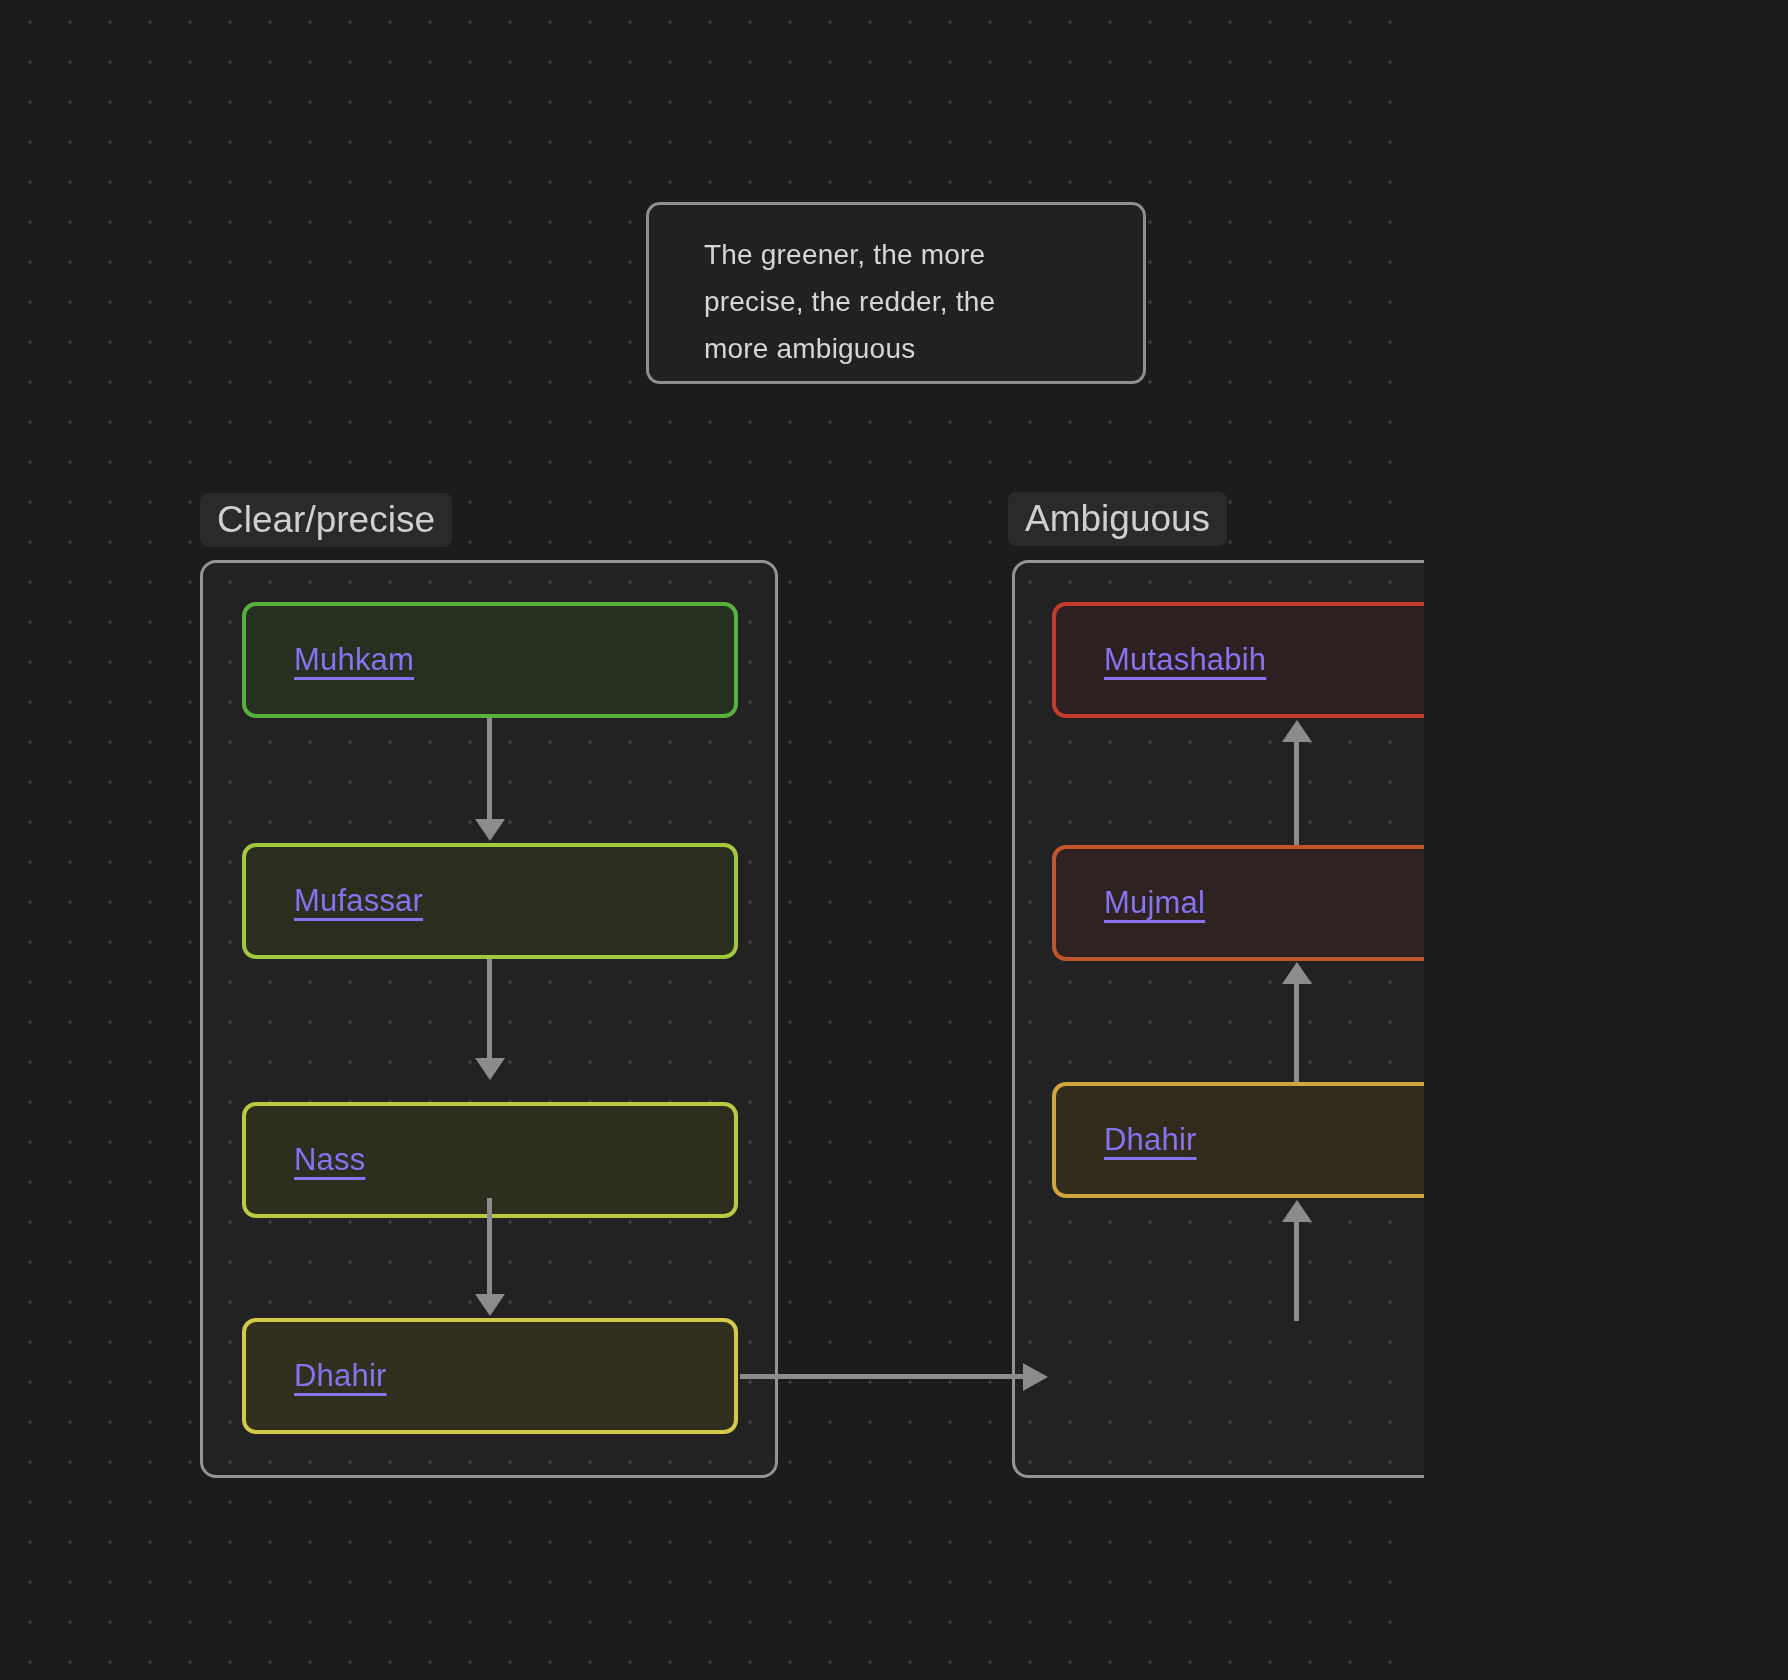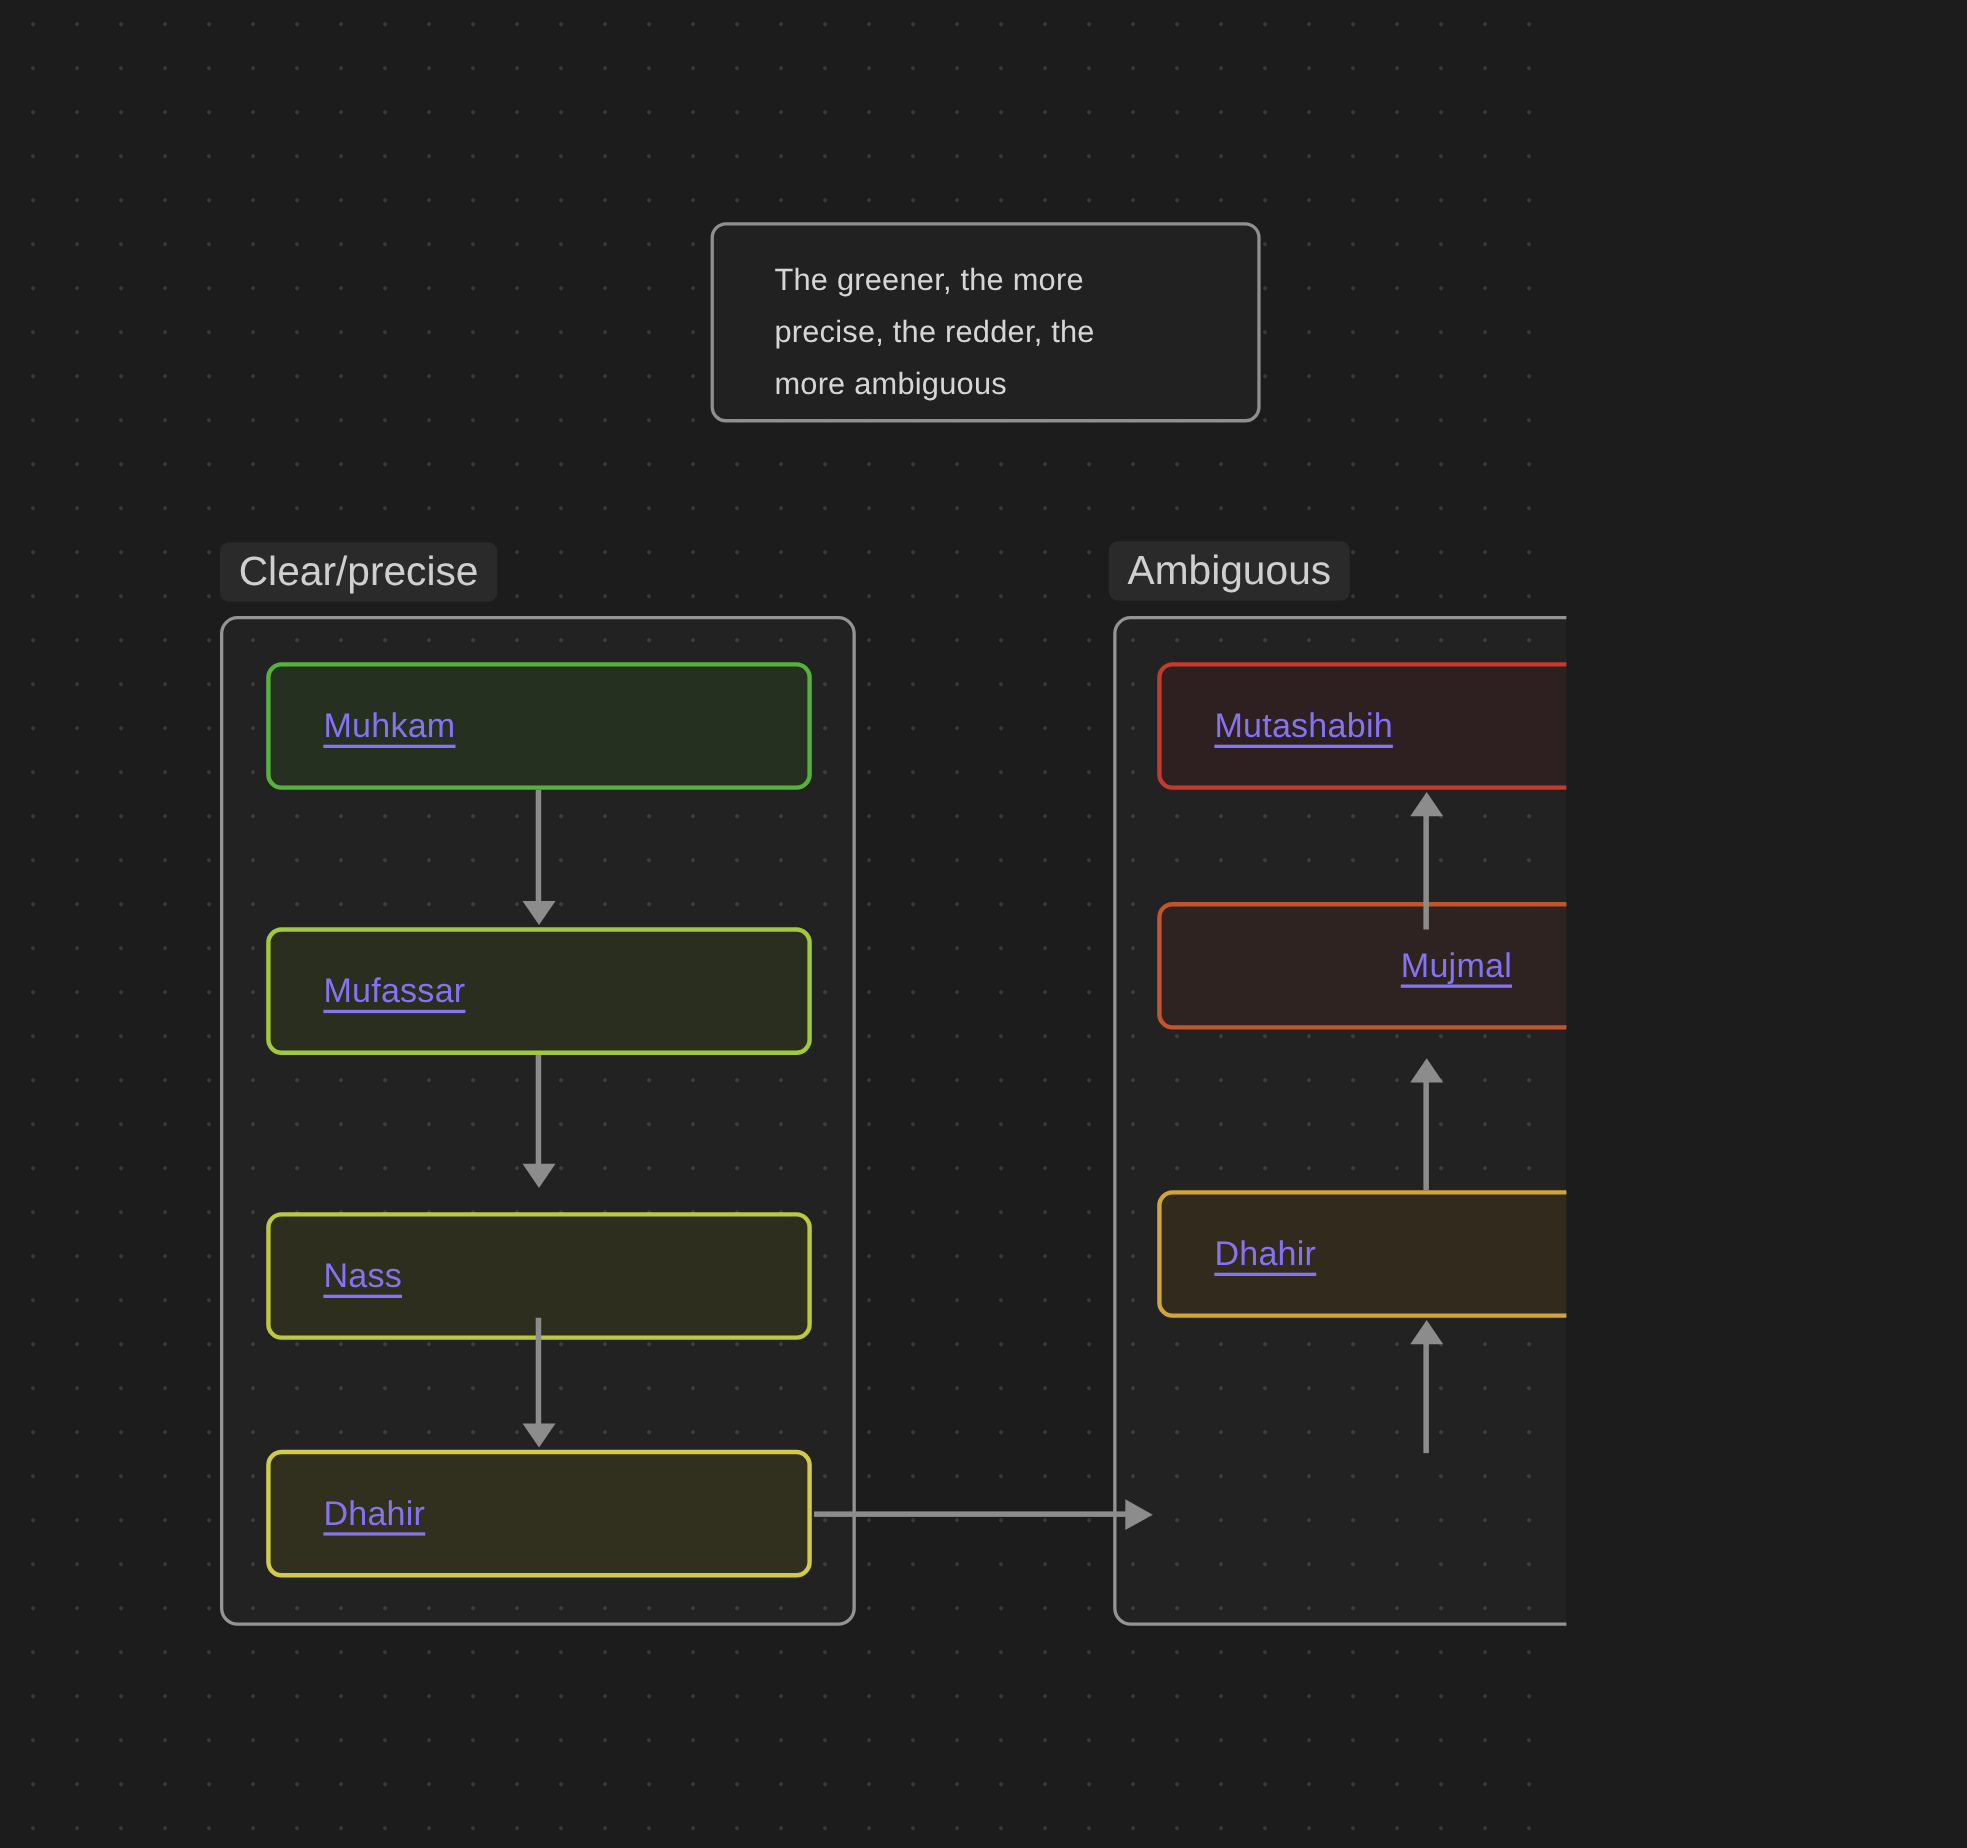--- a/index.html
+++ b/index.html
@@ -103,21 +103,21 @@
   <div class="node" style="left: 242px; top: 1082px; border-color: rgb(188, 201, 62); background-color: rgb(45, 46, 30); margin-top: 20px;">
     <span class="node-link" style="color: rgb(134, 115, 240);">Nass</span>
   </div>
   <div class="node" style="left: 242px; top: 1318px; border-color: rgb(210, 203, 71); background-color: rgb(49, 48, 31);">
     <span class="node-link" style="color: rgb(134, 115, 240);">Dhahir</span>
   </div>
 
   <div class="node" style="left: 1052px; top: 602px; border-color: rgb(194, 59, 45); background-color: rgb(46, 32, 33);">
     <span class="node-link" style="color: rgb(134, 115, 240);">Mutashabih</span>
   </div>
-  <div class="node" style="left: 1052px; top: 820px; border-color: rgb(194, 85, 44); background-color: rgb(46, 35, 32); justify-content: center;">
+  <div class="node" style="left: 1052px; top: 845px; border-color: rgb(194, 85, 44); background-color: rgb(46, 35, 32);">
     <span class="node-link" style="color: rgb(134, 115, 240);">Mujmal</span>
   </div>
   <div class="node" style="left: 1052px; top: 1082px; border-color: rgb(210, 164, 60); background-color: rgb(50, 43, 29);">
     <span class="node-link" style="color: rgb(134, 115, 240);">Dhahir</span>
   </div>
 
   <div>
     <div class="aline" style="left: 487px; top: 718px; width: 5px; height: 103px; background-color: rgb(140, 140, 140);"></div>
     <div class="ahead down" style="left: 475px; top: 819px; border-top-color: rgb(140, 140, 140);"></div>
   </div>

